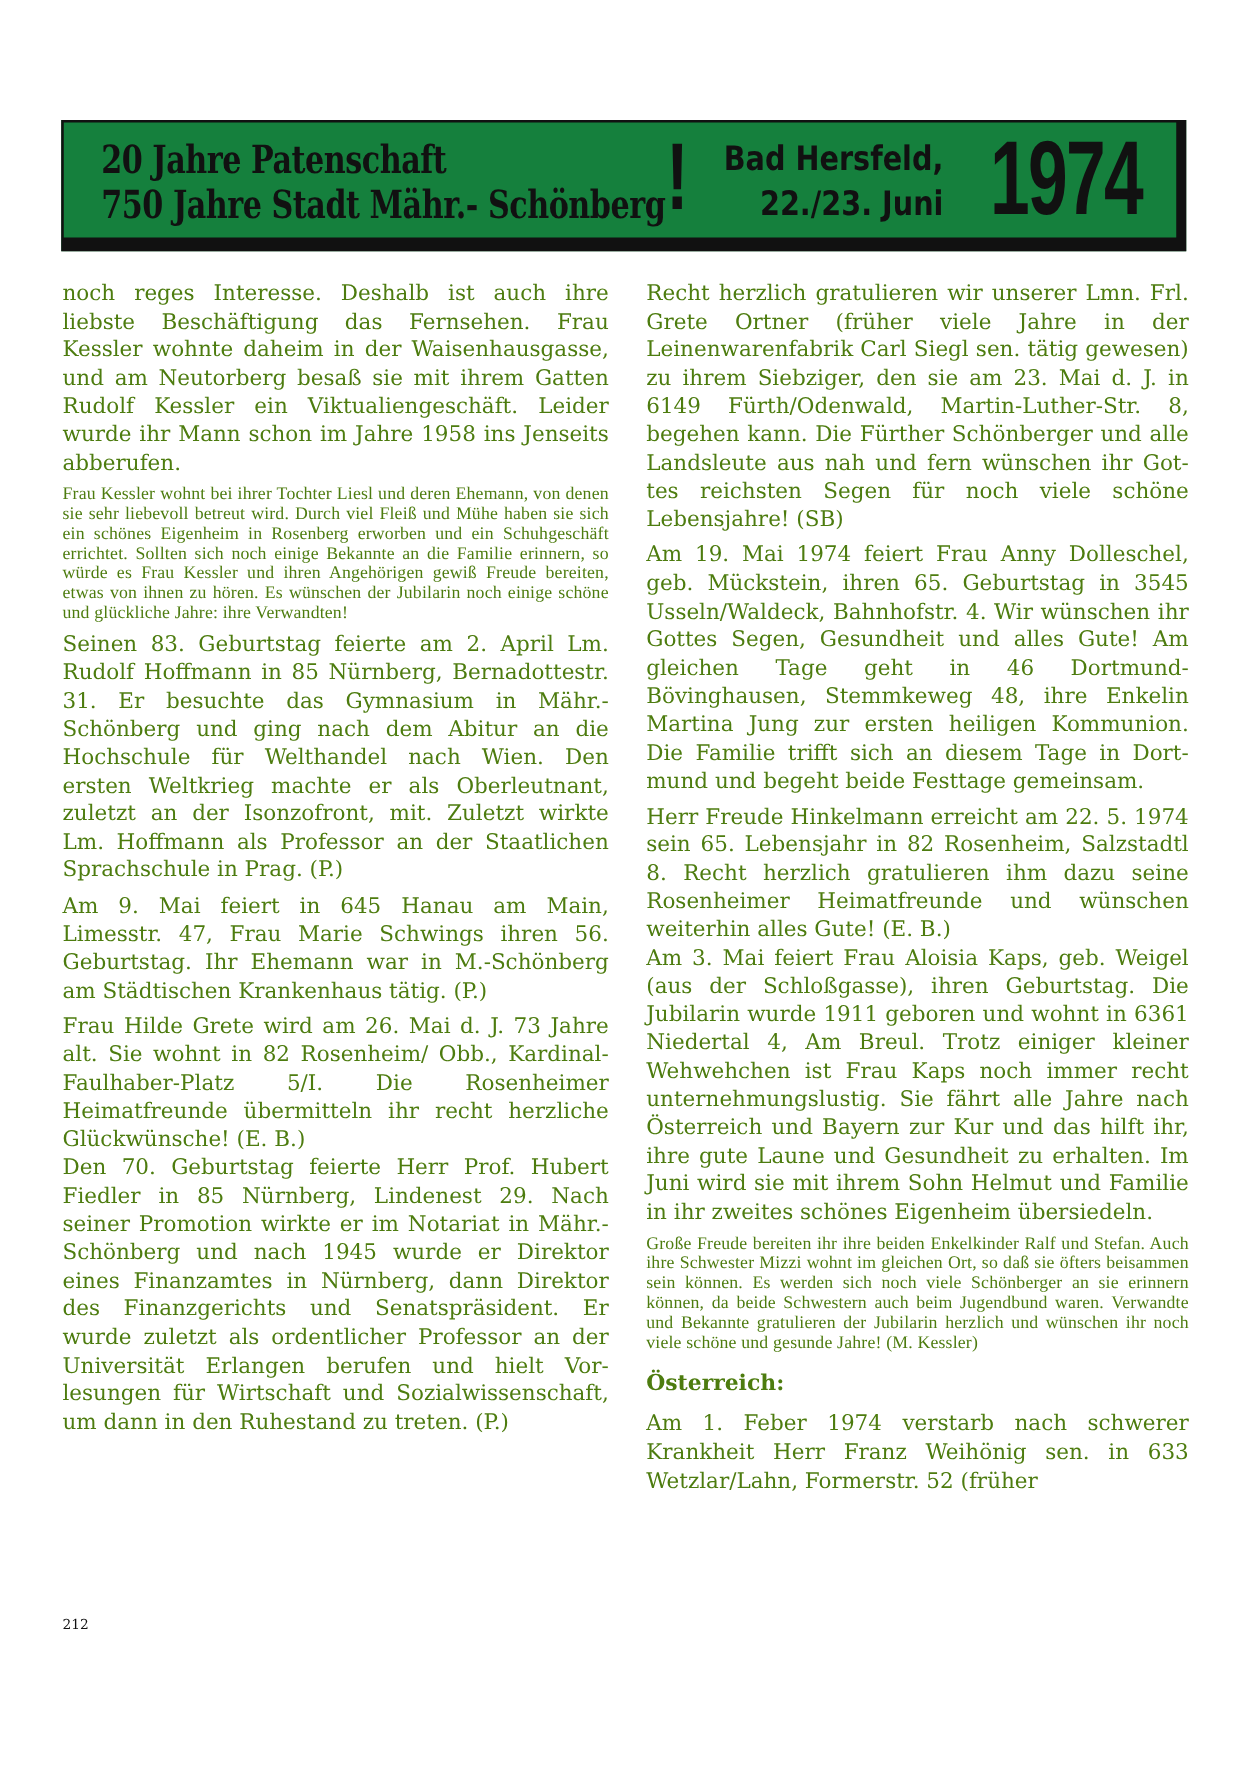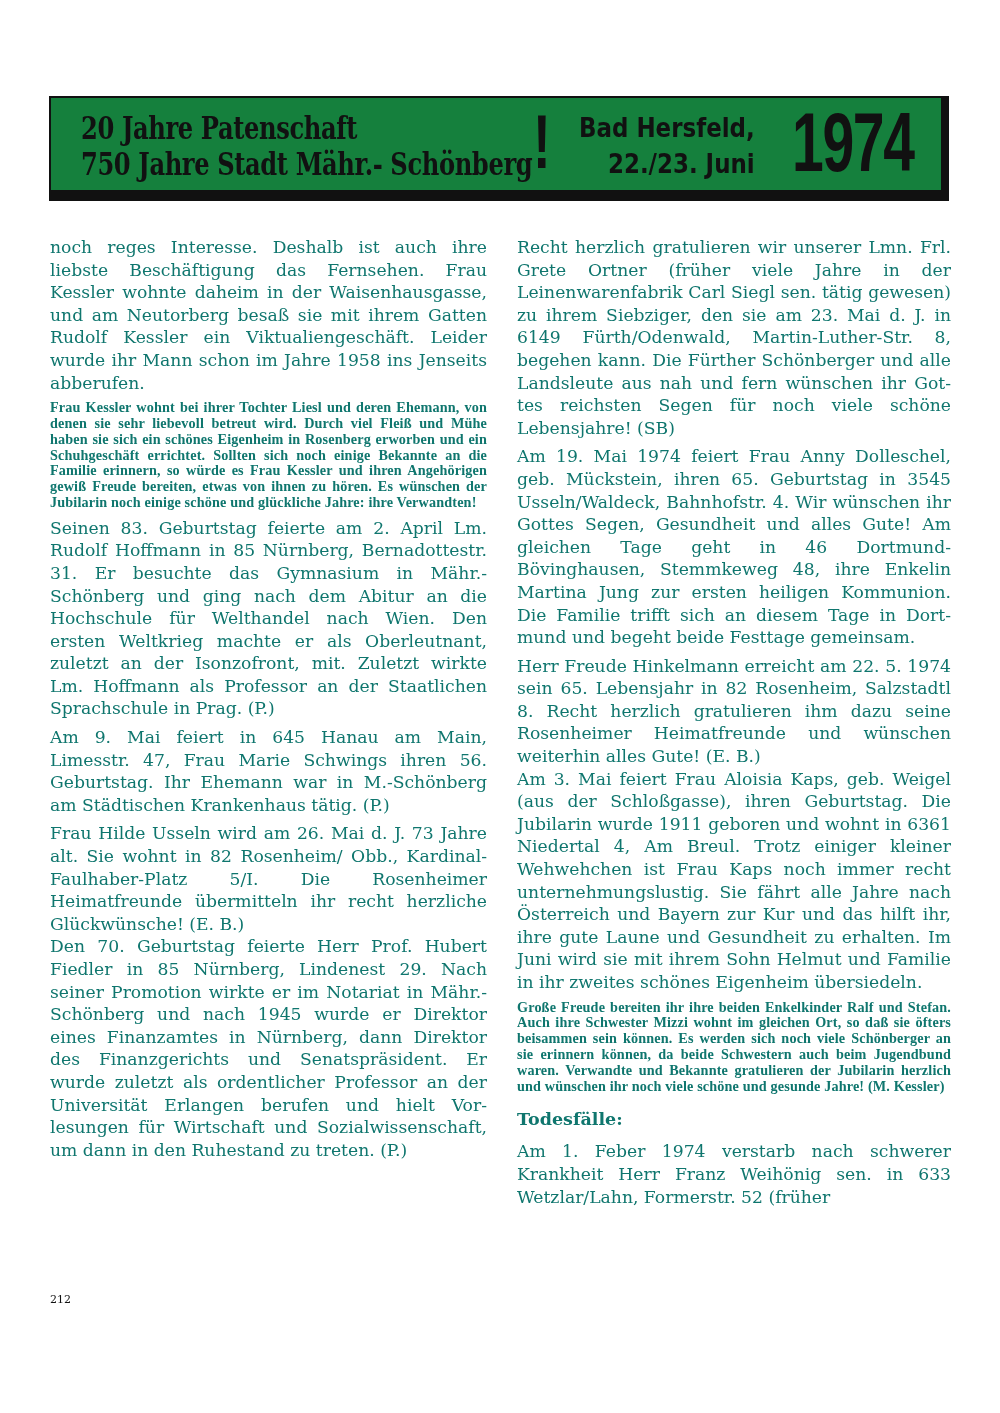--- a/index.html
+++ b/index.html
@@ -9,26 +9,26 @@
     border-top: 2px solid #111; border-left: 2px solid #111;
     border-right: 8px solid #111; border-bottom: 11px solid #111;
     background: #15803d;
   }
   .h-left { position: absolute; left: 30px; top: 12px; font-family: "DejaVu Serif", serif; font-weight: bold; font-size: 31px; line-height: 36px; letter-spacing: -0.5px; transform: scaleX(0.78); transform-origin: left top; white-space: nowrap; }
   .h-bang { position: absolute; left: 482px; top: 6px; font-family: "Liberation Sans", sans-serif; font-weight: bold; font-size: 76px; line-height: 76px; transform: scaleX(0.7); transform-origin: left top; }
   .h-place { position: absolute; left: 528px; top: 12px; font-family: "DejaVu Sans", sans-serif; font-weight: bold; font-size: 27px; line-height: 36px; text-align: right; transform: scaleX(0.85); transform-origin: left top; white-space: nowrap; }
   .h-place div { text-align: right; }
   .h-year { position: absolute; left: 741px; top: 2px; font-family: "Liberation Sans", sans-serif; font-weight: bold; font-size: 84px; line-height: 84px; transform: scaleX(0.68); transform-origin: left top; letter-spacing: -2px; }
 
-  .col { position: absolute; top: 236px; font-family: "DejaVu Serif", serif; color: #0f766e; }
+  .col { position: absolute; top: 224px; font-family: "DejaVu Serif", serif; color: #4d7c0f; }
   .col-left { left: 50px; width: 437px; }
   .col-right { left: 517px; width: 434px; }
   .p { font-size: 17.2px; line-height: 22.6px; text-align: justify; margin: 0 0 6px 0; hyphens: manual; }
   .p.tight { margin-bottom: 0; }
-  .small { font-family: "Liberation Serif", serif; font-size: 14.2px; line-height: 15.8px; text-align: justify; margin: 2px 0 6px 0; letter-spacing: 0.15px; font-weight: bold; }
+  .small { font-family: "Liberation Serif", serif; font-size: 14.2px; line-height: 15.8px; text-align: justify; margin: 2px 0 6px 0; letter-spacing: 0.15px; }
   b { font-weight: normal; }
   .heading { font-family: "DejaVu Serif", serif; font-weight: bold; font-size: 17.5px; line-height: 22px; margin: 14px 0 10px 0; }
   .pagenum { position: absolute; left: 50px; top: 1290px; font-family: "DejaVu Serif", serif; font-size: 11px; line-height: 20px; }
 </style>
 </head>
 <body>
 
 <div class="header">
   <div class="h-left">
     <div>20 Jahre Patenschaft</div>
@@ -40,26 +40,26 @@
     <div>22./23. Juni</div>
   </div>
   <div class="h-year">1974</div>
 </div>
 
 <div class="col col-left" id="left-col">
     <p class="p"><span>noch reges Interesse. Deshalb ist auch ihre liebste Beschäftigung das Fernsehen. Frau Kessler wohnte daheim in der Waisen­hausgasse, und am Neutorberg besaß sie mit ihrem Gatten Rudolf Kessler ein Vik­tualiengeschäft. Leider wurde ihr Mann schon im Jahre 1958 ins Jenseits abbe­rufen.</span></p>
     <p class="small"><span>Frau Kessler wohnt bei ihrer Tochter Liesl und deren Ehemann, von denen sie sehr liebevoll betreut wird. Durch viel Fleiß und Mühe haben sie sich ein schö­nes Eigenheim in Rosenberg erworben und ein Schuh­geschäft errichtet. Sollten sich noch einige Bekannte an die Familie erinnern, so würde es Frau Kessler und ihren Angehörigen gewiß Freude bereiten, etwas von ihnen zu hören. Es wünschen der Jubilarin noch einige schöne und glückliche Jahre: ihre Verwandten!</span></p>
     <p class="p"><span>Seinen 83. Geburtstag feierte am 2. April Lm. </span><b>Rudolf Hoffmann</b><span> in 85 Nürnberg, Bernadottestr. 31. Er besuchte das Gym­nasium in Mähr.-Schönberg und ging nach dem Abitur an die Hochschule für Welt­handel nach Wien. Den ersten Weltkrieg machte er als Oberleutnant, zuletzt an der Isonzofront, mit. Zuletzt wirkte Lm. Hoff­mann als Professor an der Staatlichen Sprachschule in Prag. (P.)</span></p>
     <p class="p"><span>Am 9. Mai feiert in 645 Hanau am Main, Limesstr. 47, Frau </span><b>Marie Schwings</b><span> ihren 56. Geburtstag. Ihr Ehemann war in M.-Schönberg am Städtischen Krankenhaus tätig. (P.)</span></p>
-    <p class="p tight"><span>Frau </span><b>Hilde Usseln</b><span> wird am 26. Mai d. J. 73 Jahre alt. Sie wohnt in 82 Rosenheim/ Obb., Kardinal-Faulhaber-Platz 5/I. Die Rosenheimer Heimatfreunde übermitteln ihr recht herzliche Glückwünsche! (E. B.)</span></p>
+    <p class="p tight"><span>Frau </span><b>Hilde Grete</b><span> wird am 26. Mai d. J. 73 Jahre alt. Sie wohnt in 82 Rosenheim/ Obb., Kardinal-Faulhaber-Platz 5/I. Die Rosenheimer Heimatfreunde übermitteln ihr recht herzliche Glückwünsche! (E. B.)</span></p>
     <p class="p"><span>Den 70. Geburtstag feierte Herr </span><b>Prof. Hu­bert Fiedler</b><span> in 85 Nürnberg, Lindenest 29. Nach seiner Promotion wirkte er im No­tariat in Mähr.-Schönberg und nach 1945 wurde er Direktor eines Finanzamtes in Nürnberg, dann Direktor des Finanzge­richts und Senatspräsident. Er wurde zu­letzt als ordentlicher Professor an der Uni­versität Erlangen berufen und hielt Vor­lesungen für Wirtschaft und Sozialwissen­schaft, um dann in den Ruhestand zu tre­ten. (P.)</span></p>
   </div>
 <div class="col col-right" id="right-col">
     <p class="p"><span>Recht herzlich gratulieren wir unserer Lmn. Frl. </span><b>Grete Ortner</b><span> (früher viele Jah­re in der Leinenwarenfabrik Carl Siegl sen. tätig gewesen) zu ihrem Siebziger, den sie am 23. Mai d. J. in 6149 Fürth/Oden­wald, Martin-Luther-Str. 8, begehen kann. Die Fürther Schönberger und alle Lands­leute aus nah und fern wünschen ihr Got­tes reichsten Segen für noch viele schöne Lebensjahre! (SB)</span></p>
     <p class="p"><span>Am 19. Mai 1974 feiert Frau </span><b>Anny Dolle­schel,</b><span> geb. Mückstein, ihren 65. Geburts­tag in 3545 Usseln/Waldeck, Bahnhofstr. 4. Wir wünschen ihr Gottes Segen, Gesund­heit und alles Gute! Am gleichen Tage geht in 46 Dortmund-Bövinghausen, Stemmkeweg 48, ihre Enkelin </span><b>Martina Jung</b><span> zur ersten heiligen Kommunion. Die Familie trifft sich an diesem Tage in Dort­mund und begeht beide Festtage gemein­sam.</span></p>
     <p class="p tight"><span>Herr </span><b>Freude Hinkelmann</b><span> erreicht am 22. 5. 1974 sein 65. Lebensjahr in 82 Rosenheim, Salzstadtl 8. Recht herzlich gratulieren ihm dazu seine Rosenheimer Heimatfreunde und wünschen weiterhin alles Gute! (E. B.)</span></p>
     <p class="p"><span>Am 3. Mai feiert Frau </span><b>Aloisia Kaps,</b><span> geb. Weigel (aus der Schloßgasse), ihren Ge­burtstag. Die Jubilarin wurde 1911 gebo­ren und wohnt in 6361 Niedertal 4, Am Breul. Trotz einiger kleiner Wehwehchen ist Frau Kaps noch immer recht unterneh­mungslustig. Sie fährt alle Jahre nach Österreich und Bayern zur Kur und das hilft ihr, ihre gute Laune und Gesundheit zu erhalten. Im Juni wird sie mit ihrem Sohn Helmut und Familie in ihr zweites schönes Eigenheim übersiedeln.</span></p>
     <p class="small"><span>Große Freude bereiten ihr ihre beiden Enkelkinder Ralf und Stefan. Auch ihre Schwester Mizzi wohnt im gleichen Ort, so daß sie öfters beisammen sein können. Es werden sich noch viele Schönberger an sie erinnern können, da beide Schwestern auch beim Ju­gendbund waren. Verwandte und Bekannte gratulieren der Jubilarin herzlich und wünschen ihr noch viele schöne und gesunde Jahre! (M. Kessler)</span></p>
-    <p class="heading"><span>Todesfälle:</span></p>
+    <p class="heading"><span>Österreich:</span></p>
     <p class="p"><span>Am 1. Feber 1974 verstarb nach schwerer Krankheit Herr </span><b>Franz Weihönig sen.</b><span> in 633 Wetzlar/Lahn, Formerstr. 52 (früher</span></p>
   </div>
 
 <div class="pagenum">212</div>
 
 </body></html>

